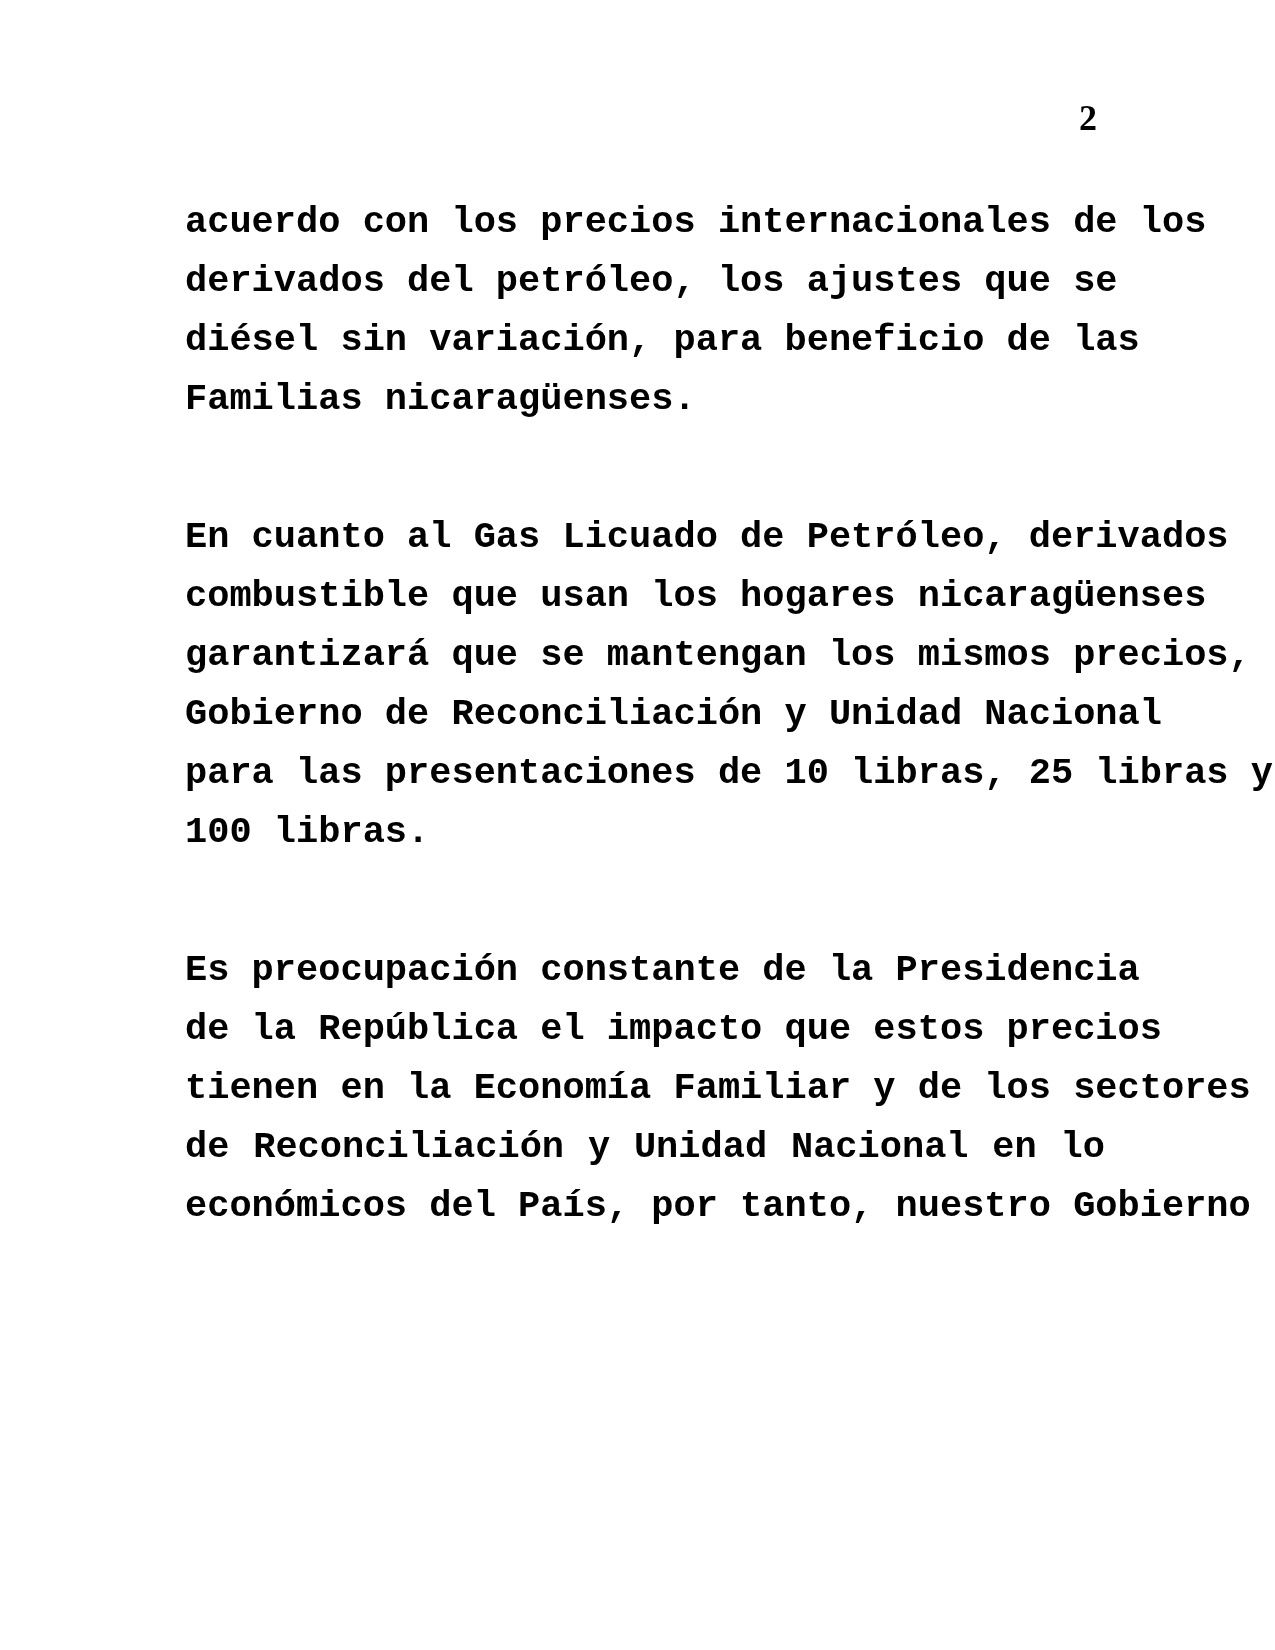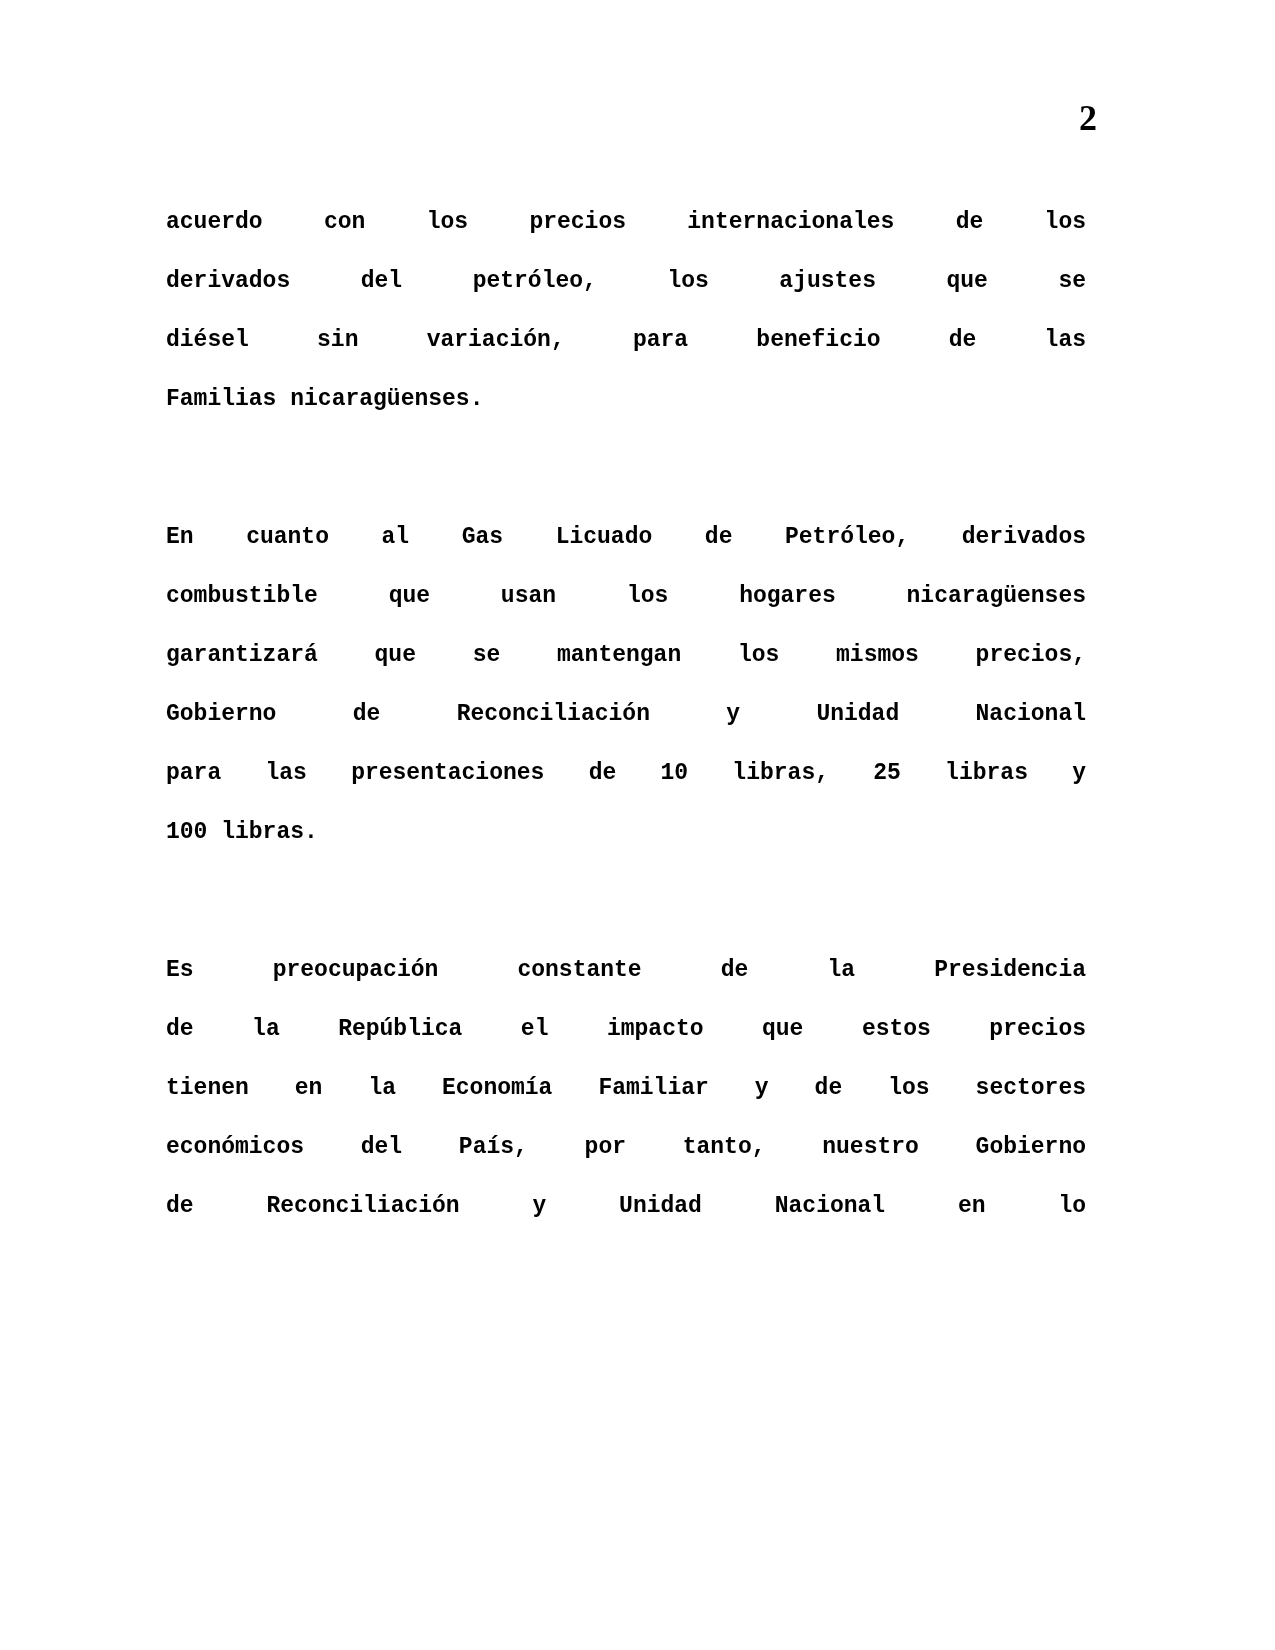--- a/index.html
+++ b/index.html
@@ -20,26 +20,26 @@
     top: 100px;
     right: 178px;
     font-family: "Liberation Serif", "DejaVu Serif", serif;
     font-weight: 700;
     font-size: 36px;
     line-height: 1;
     color: #000000;
   }
   .content {
     position: absolute;
-    left: 166px;
+    left: 185px;
     top: 193px;
     width: 920px;
     font-family: "Liberation Mono", "DejaVu Sans Mono", monospace;
     font-weight: 700;
-    font-size: 23px;
+    font-size: 37px;
     line-height: 59px;
     color: #000000;
   }
   .para {
     margin: 0 0 79px 0;
   }
   .para.last {
     margin-bottom: 0;
     font-family: Liberation Mono, monospace;
   }
@@ -77,18 +77,18 @@
       <div class="line">garantizará que se mantengan los mismos precios,</div>
       <div class="line">Gobierno de Reconciliación y Unidad Nacional</div>
       <div class="line">para las presentaciones de 10 libras, 25 libras y</div>
       <div class="line end">100 libras.</div>
     </div>
 
     <div class="para last">
       <div class="line">Es preocupación constante de la Presidencia</div>
       <div class="line">de la República el impacto que estos precios</div>
       <div class="line">tienen en la Economía Familiar y de los sectores</div>
+      <div class="line">de Reconciliación y Unidad Nacional en lo</div>
       <div class="line">económicos del País, por tanto, nuestro Gobierno</div>
-      <div class="line">de Reconciliación y Unidad Nacional en lo</div>
     </div>
 
   </div>
 </div>
 
 </body></html>

